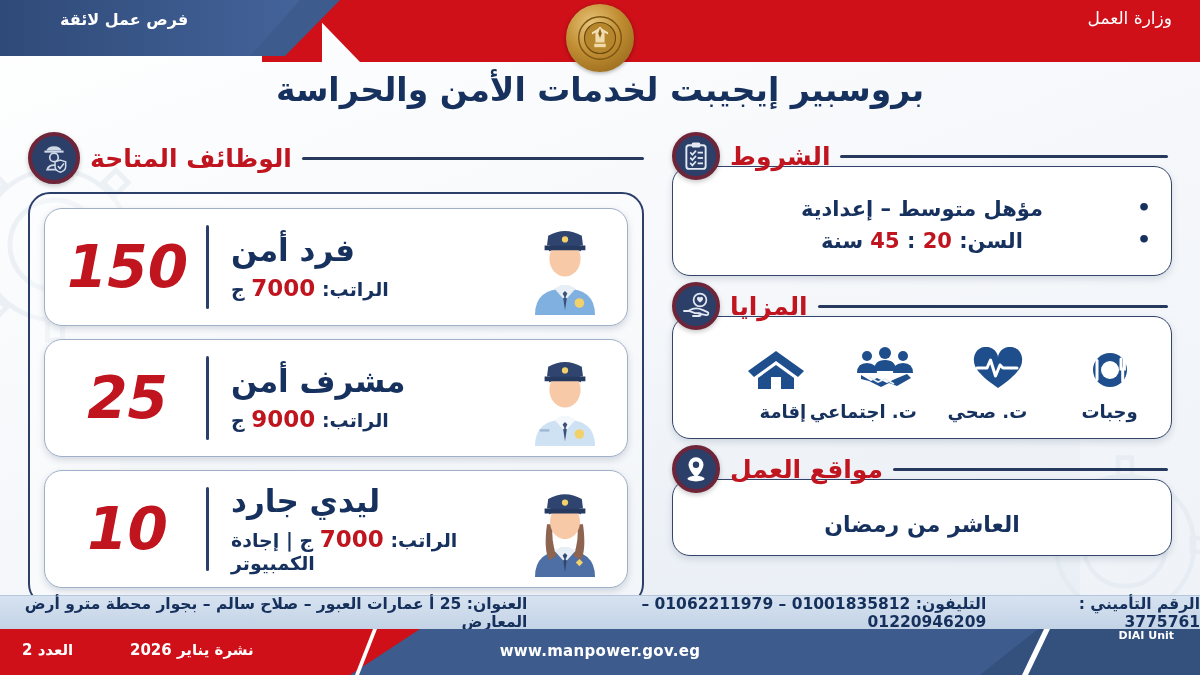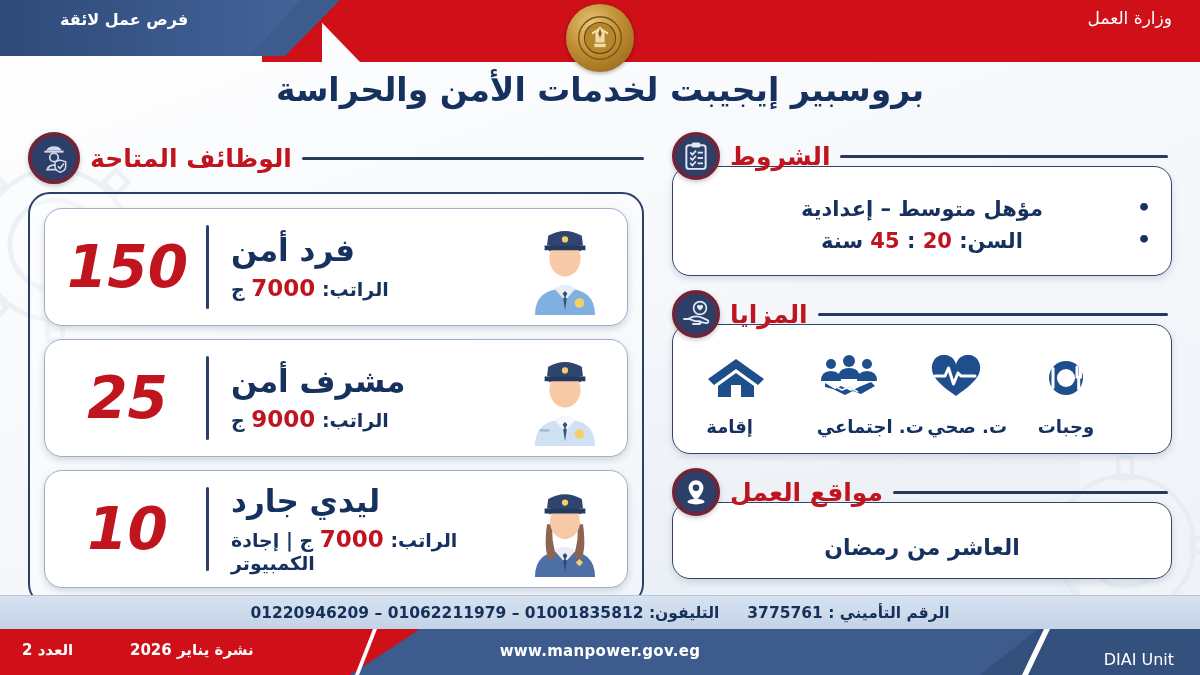--- a/index.html
+++ b/index.html
@@ -116,41 +116,41 @@
   .job-sub  { color:#17315e; font-size:19px; font-weight:bold; margin-top:8px; }
   .job-sub .amt { color:#c0141f; font-size:23px; }
   .job-divider { width:3px; height:84px; background:#2c3f69; border-radius:2px; margin:0 6px; }
   .job-count {
     width:145px; flex:none; text-align:center;
     color:#c0141f; font-size:58px; font-weight:bold; line-height:1;font-style:italic;
   }
 
   
   .right-wrap { position:absolute; right:28px; top:132px; width:500px; }
-  .right-block { margin-bottom:14px; }
+  .right-block { margin-bottom:6px; }
   .right-block .sec-head { margin-bottom:-14px; position:relative; z-index:3; padding-right:4px; }
   .card {
     border:1.5px solid #33446b; border-radius:18px;
     background:#ffffff;
     box-shadow:0 3px 7px rgba(40,60,95,.16);
     padding:26px 22px 14px 22px;
   }
   .cond-list { list-style:none; }
   .cond-list li {
     color:#17315e; font-size:21px; font-weight:bold;
     text-align:center; margin:4px 0 8px 0;
     position:relative;
   }
   .cond-list li::after {
     content:"•"; position:absolute; right:-2px; top:-2px; font-size:22px; color:#17315e;
   }
   .cond-list li .num { color:#c0141f; }
 
   .benefits { display:flex; justify-content:space-around; align-items:flex-end; padding:4px 6px 2px; }
-  .benefit { display:flex; flex-direction:column; align-items:flex-end; gap:15px; width:100px; }
+  .benefit { display:flex; flex-direction:column; align-items:flex-start; gap:8px; width:100px; }
   .benefit-label { color:#17315e; font-size:18px; font-weight:bold; white-space:nowrap; }
 
   .loc-text { color:#17315e; font-size:22px; font-weight:bold; text-align:center; padding:6px 0 4px; }
 
   
   .contact {
     position:absolute; left:0; bottom:46px; width:1200px; height:34px;
     background:linear-gradient(180deg,#d6e2f0,#c3d3e6);
     display:flex; align-items:center; justify-content:center; gap:28px;
     color:#16305c; font-size:15.5px; font-weight:bold;
@@ -176,21 +176,21 @@
     background:#ffffff; clip-path: polygon(18px 0, 22px 0, 4px 46px, 0 46px); }
   .footer .whiteR { position:absolute; right:150px; top:0; width:28px; height:46px;
     background:#ffffff; clip-path: polygon(22px 0, 28px 0, 6px 46px, 0 46px); }
 
   .f-issue { position:absolute; left:22px; top:12px; color:#fff; font-size:15px; font-weight:bold; }
   .f-bulletin { position:absolute; left:130px; top:12px; color:#fff; font-size:15px; font-weight:bold; }
   .f-url {
     position:absolute; left:0; right:0; top:13px; text-align:center;
     color:#ffffff; font-size:15px; font-weight:bold; letter-spacing:.3px;
   }
-  .f-unit { position:absolute; right:26px; top:21px; color:#ffffff; font-size:16px; font-weight:normal; }
+  .f-unit { position:absolute; right:26px; top:0; color:#ffffff; font-size:11px; font-weight:bold; }
 </style>
 </head>
 <body>
 
 <div id="page">
 
   <svg class="wm gear-left" width="250" height="250" viewBox="0 0 100 100">
     <g fill="none" stroke="#dfe7f0" stroke-width="2">
       <circle cx="50" cy="50" r="30"></circle>
       <circle cx="50" cy="50" r="18"></circle>
@@ -463,20 +463,21 @@
 
   <div class="contact">
     <span>
       <span>الرقم التأميني :</span>
       <span>3775761</span>
     </span>
     <span>
       <span>التليفون:</span>
       <span>01001835812 – 01062211979 – 01220946209</span>
     </span>
+    <span>العنوان: 25 أ عمارات العبور – صلاح سالم – بجوار محطة مترو أرض المعارض</span>
   </div>
 
   <div class="footer">
     <div class="navy"></div>
     <div class="notchR"></div>
     <div class="whiteR"></div>
     <div class="redL"></div>
     <div class="whiteL"></div>
     <div class="f-issue">العدد 2</div>
     <div class="f-bulletin">نشرة يناير 2026</div>

